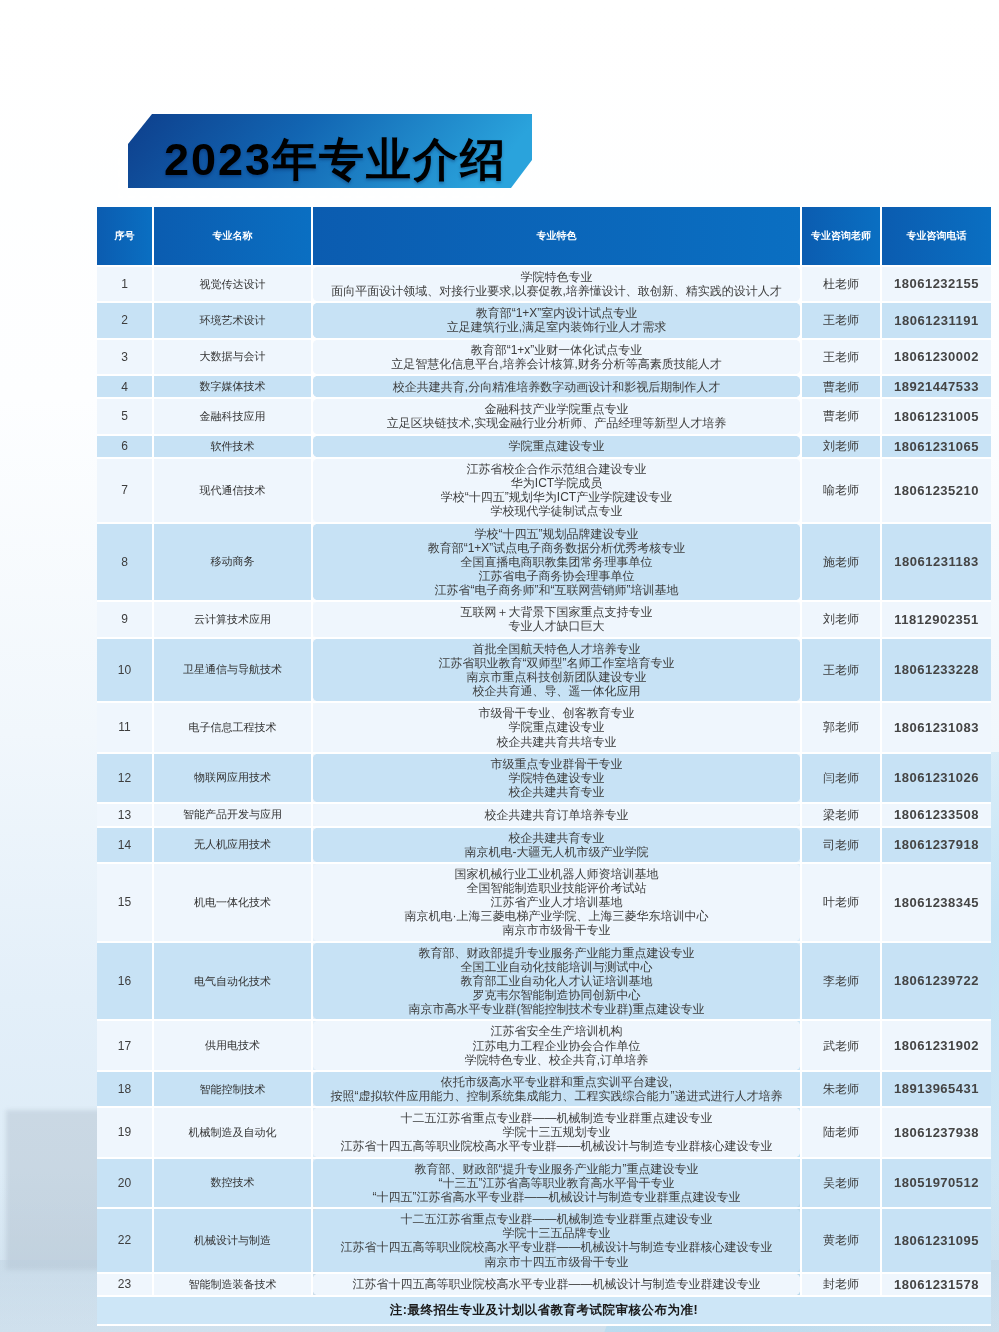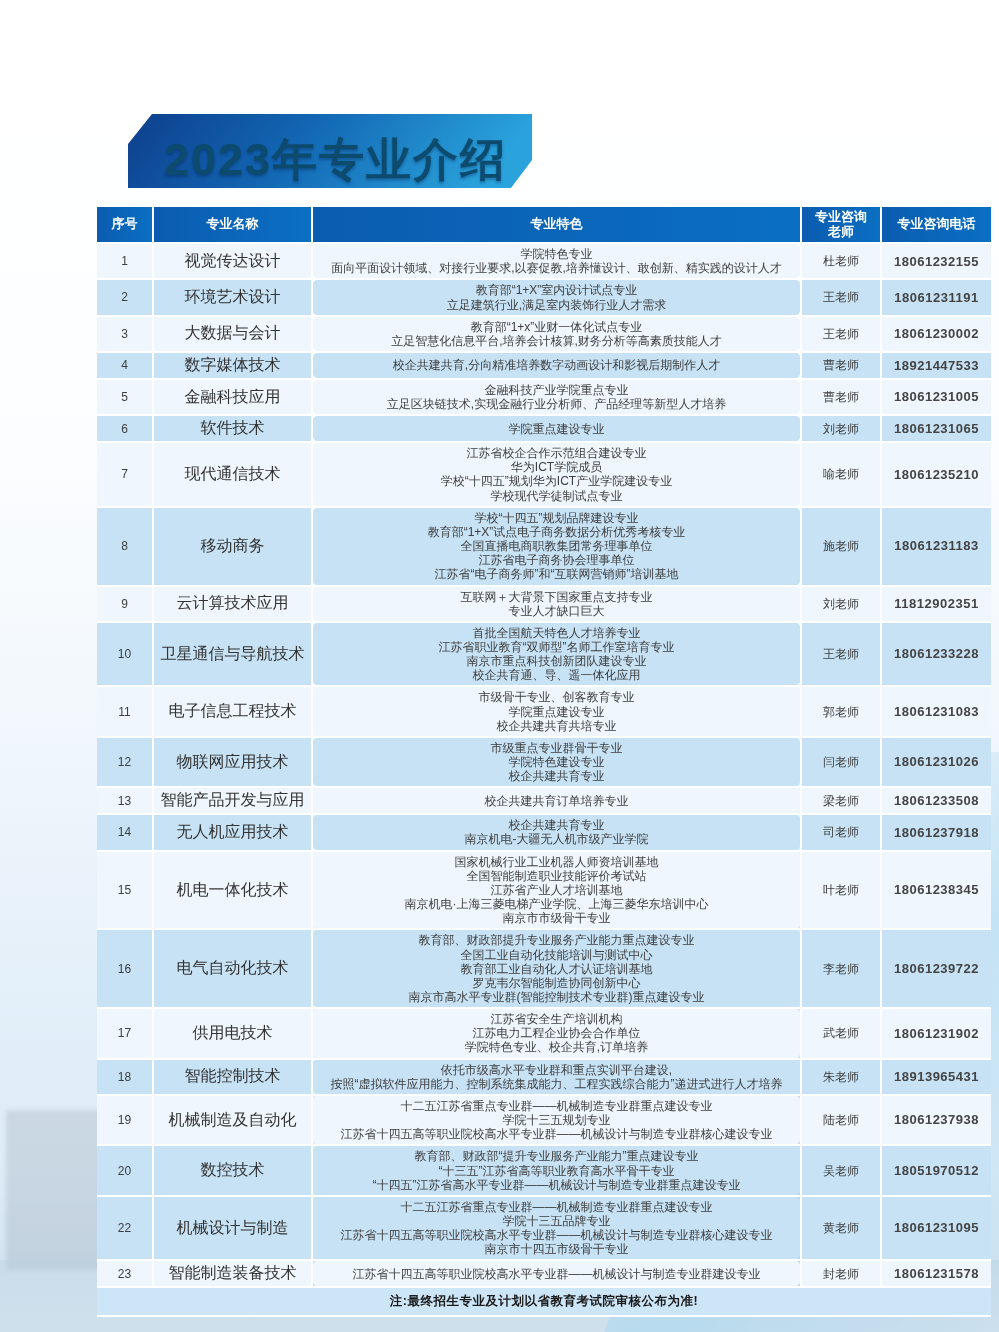--- a/index.html
+++ b/index.html
@@ -18,37 +18,37 @@
   .bldg1{left:6px;bottom:62px;width:112px;height:160px;background:rgba(148,163,176,.28);filter:blur(2px);}
   .bldg2{left:690px;bottom:72px;width:280px;height:95px;background:rgba(158,176,190,.25);filter:blur(2px);}
   .veg{left:118px;bottom:84px;width:560px;height:48px;background:rgba(168,184,178,.22);filter:blur(7px);}
   .water{left:0;bottom:0;width:999px;height:72px;
     background:linear-gradient(180deg,rgba(186,206,222,.4),rgba(216,232,244,.15));}
 
   .banner{position:absolute;left:112px;top:112px;width:430px;height:96px;}
   .banner svg{position:absolute;left:0;top:0;}
   .banner-title{
     position:absolute;left:52px;top:18px;width:360px;
-    color:#0c4a6e;font-size:45px;font-weight:bold;letter-spacing:2px;
+    color:#000000;font-size:45px;font-weight:bold;letter-spacing:2px;
     text-shadow:0 2px 3px rgba(0,30,80,.35);white-space:nowrap;
   }
 
   .majors{position:absolute;left:97px;top:207px;width:806px;border-collapse:collapse;table-layout:fixed;}
   .majors th,.majors td{
     border-right:2px solid #ffffff;border-bottom:2px solid #ffffff;
     vertical-align:middle;text-align:center;
   }
   .majors th:last-child,.majors td:last-child{border-right:none;}
   .majors thead th{
     background:linear-gradient(90deg,#0b5cb0,#0a6fc2);
-    color:#ffffff;font-size:13px;font-weight:bold;line-height:1.12;
-    padding:3px 8px;height:26px;
+    color:#ffffff;font-size:10px;font-weight:bold;line-height:1.12;
+    padding:16px 8px;height:26px;
   }
   .majors td{color:#3d3d3d;font-size:12px;line-height:1.18;padding:3px 4px;}
-  .majors td.c1{font-size:16px;color:#333;}
+  .majors td.c1{font-size:11px;color:#333;}
   .majors td.c2{white-space:pre-line;border-radius:8px;}
   .majors td.c4{font-size:13px;letter-spacing:.5px;color:#444;font-weight:bold;}
   .majors tr.odd td{background:#eff6fd;}
   .majors tr.even td{background:#c7e2f5;}
   .c0{width:39px;} .c1{width:141px;margin-top:12px;} .c2{width:471px;} .c3{width:62px;} .c4{width:93px;}
   .note-row td{
     background:#cde6f7;color:#1a1a1a;font-weight:bold;font-size:12.5px;
     padding:6px 4px;letter-spacing:.5px;
   }
 </style>

